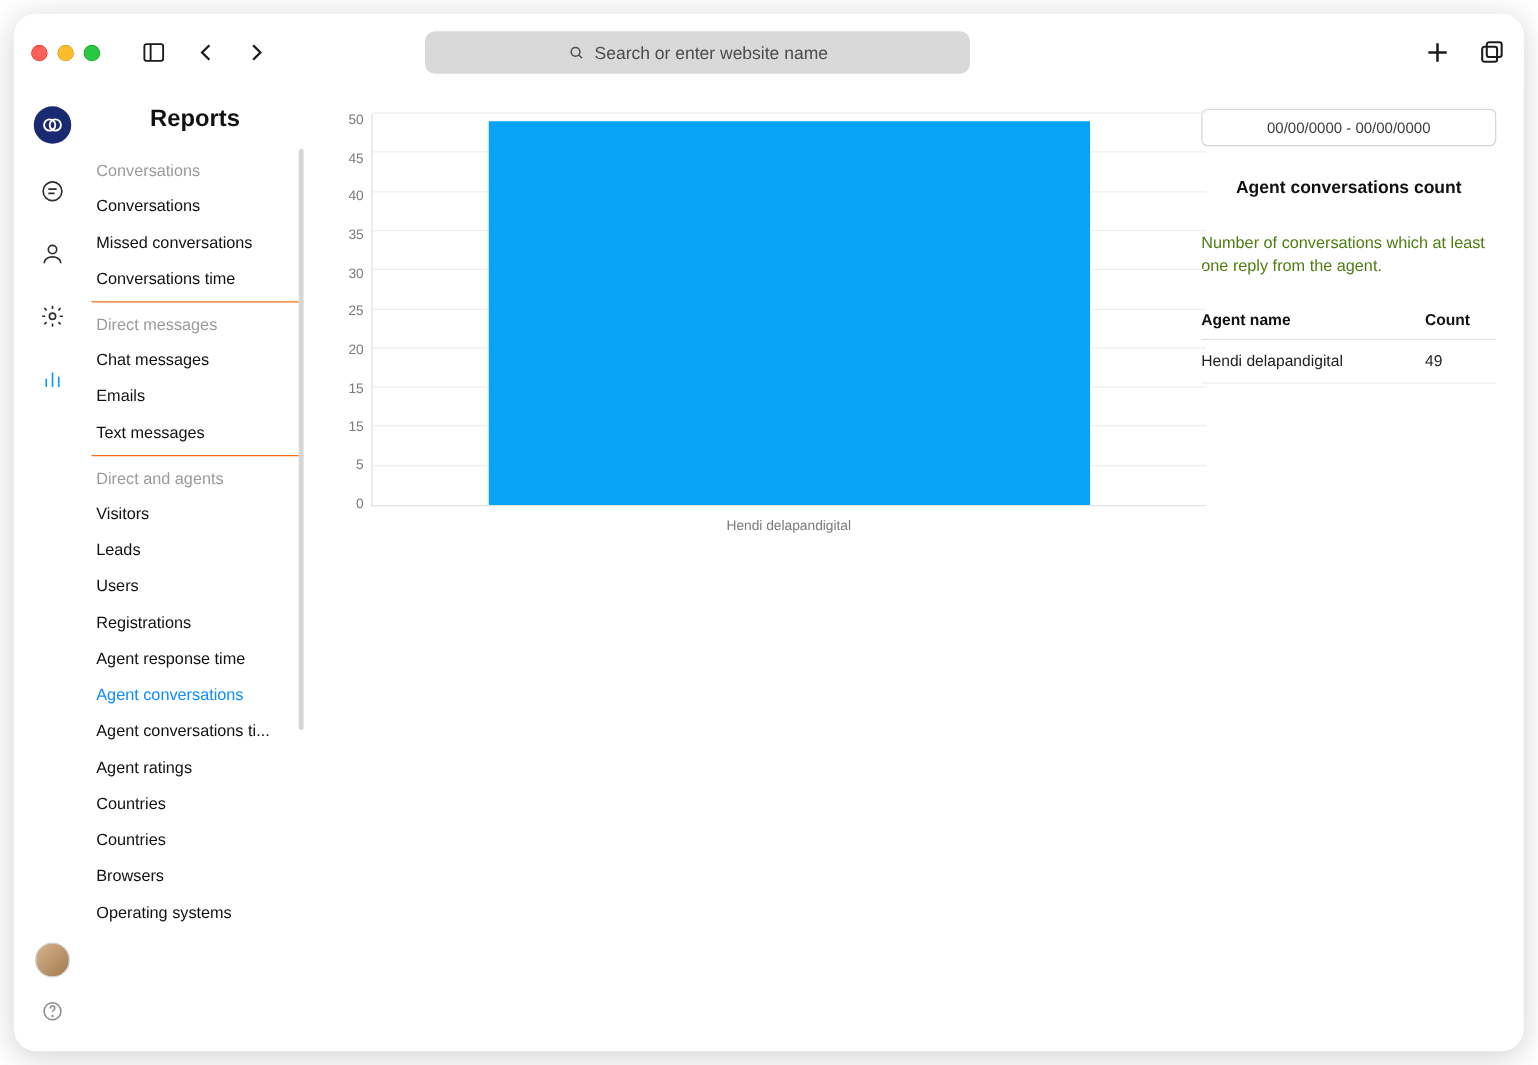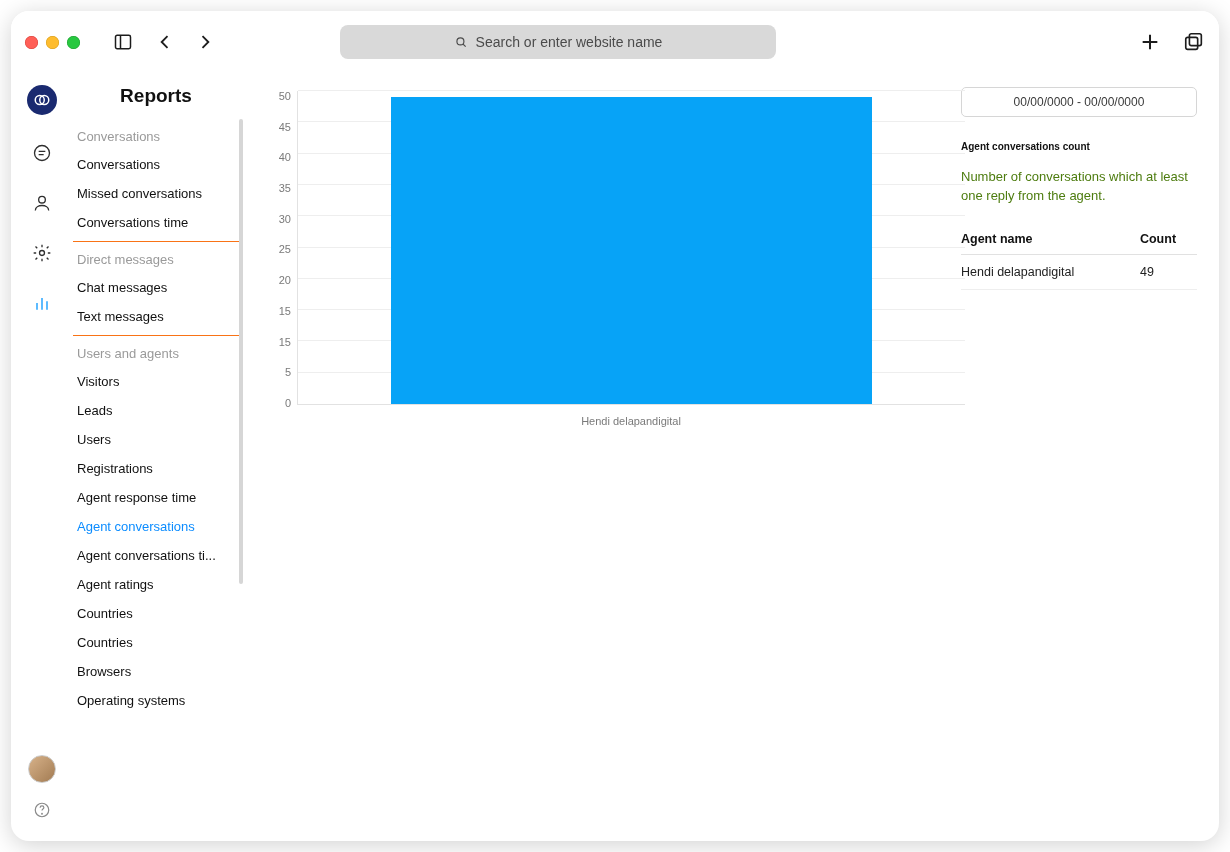--- a/index.html
+++ b/index.html
@@ -156,21 +156,21 @@
   }
   .date-range {
     width:100%;
     border:1px solid #d6d6d6;
     border-radius:5px;
     height:30px;
     display:flex; align-items:center; justify-content:center;
     font-size:12px; color:#3a3a3a;
     margin-bottom:24px;
   }
-  .panel-title { font-size:10px; font-weight:600; color:#111; margin-bottom:16px; }
+  .panel-title { font-size:14px; font-weight:600; color:#111; margin-bottom:28px;text-align:center; }
   .panel-desc { font-size:13px; color:#4d7c0f; line-height:1.45; margin-bottom:18px; }
   .data-table { width:100%; border-collapse:collapse; font-size:12.5px; }
   .data-table th { text-align:left; color:#111; font-weight:600; padding:8px 0; border-bottom:1px solid #e1e1e1; }
   .data-table td { padding:10px 0; color:#222; border-bottom:1px solid #eee; }
 </style>
 </head>
 <body>
 
 <div class="window">
 
@@ -271,23 +271,24 @@
     <div class="sidebar">
       <h1>Reports</h1>
 
       <div class="section-title first">Conversations</div>
       <div class="nav-item">Conversations</div>
       <div class="nav-item">Missed conversations</div>
       <div class="nav-item">Conversations time</div>
 
       <div class="section-title">Direct messages</div>
       <div class="nav-item">Chat messages</div>
+      <div class="nav-item">Emails</div>
       <div class="nav-item">Text messages</div>
 
-      <div class="section-title">Users and agents</div>
+      <div class="section-title">Direct and agents</div>
       <div class="nav-item">Visitors</div>
       <div class="nav-item">Leads</div>
       <div class="nav-item">Users</div>
       <div class="nav-item">Registrations</div>
       <div class="nav-item">Agent response time</div>
       <div class="nav-item active">Agent conversations</div>
       <div class="nav-item">Agent conversations ti...</div>
       <div class="nav-item">Agent ratings</div>
       <div class="nav-item">Countries</div>
       <div class="nav-item">Countries</div>

